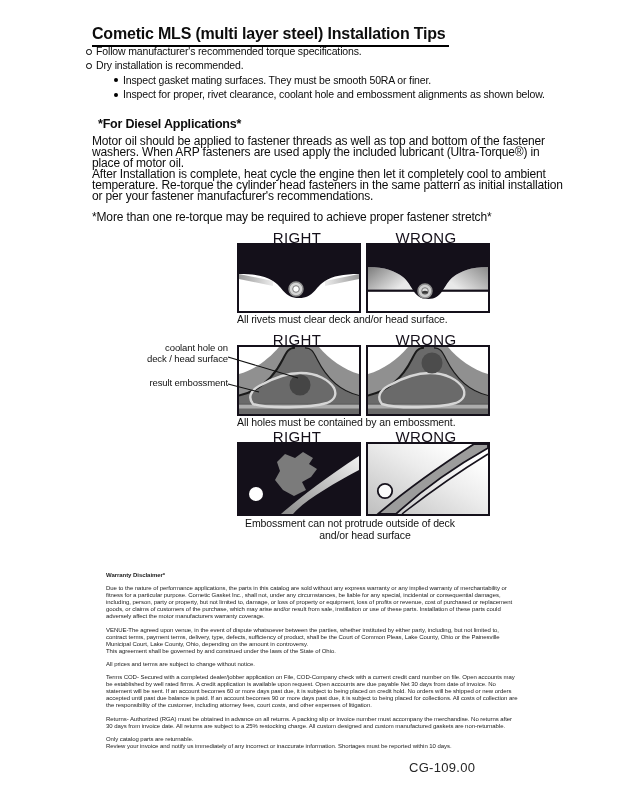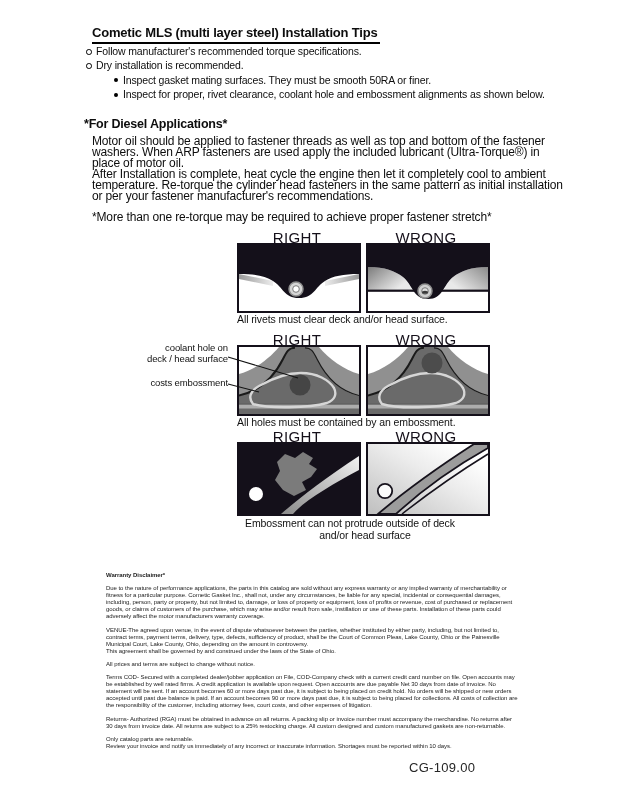--- a/index.html
+++ b/index.html
@@ -1,27 +1,27 @@
 <!DOCTYPE html>
 <html><head>
 <meta charset="utf-8">
 <style>
   html,body{margin:0;padding:0;background:#fff;}
   .page{position:relative;width:618px;height:800px;background:#ffffff;overflow:hidden;
         font-family:"Liberation Sans",sans-serif;color:#0d0d0d;}
   .abs{position:absolute;}
-  .title{left:92px;top:25px;font-size:13px;font-weight:bold;letter-spacing:-.2px;
+  .title{left:92px;top:25px;font-size:16px;font-weight:bold;letter-spacing:-.2px;
          border-bottom:2px solid #000;padding:0 3px 2px 0;text-align:center;}
   .bullets{left:86px;top:44px;font-size:10.5px;letter-spacing:-.15px;}
   .b-row{position:relative;padding-left:10px;line-height:14.4px;white-space:nowrap;}
   .b-row .ring{position:absolute;left:0;top:5px;width:3.6px;height:3.6px;border:1px solid #000;
          border-radius:50%;}
   .s-row{position:relative;margin-left:28px;padding-left:9px;line-height:14.4px;white-space:nowrap;}
   .s-row .dot{position:absolute;left:0;top:5.6px;width:3.8px;height:3.8px;background:#000;border-radius:50%;}
-  .h2{left:84px;top:117px;font-size:12.5px;font-weight:bold;letter-spacing:-.2px;}
+  .h2{left:98px;top:117px;font-size:12.5px;font-weight:bold;letter-spacing:-.2px;}
   .para{left:92px;width:472px;font-size:12px;line-height:11px;letter-spacing:-.15px;}
   .rw-label{top:0;width:120px;text-align:center;font-size:15px;font-weight:500;
             letter-spacing:.4px;color:#15101a;}
   .panel{display:block;border:2px solid #14101a;background:#fff;}
   .cap{font-size:10.5px;font-weight:500;letter-spacing:-.1px;color:#111;line-height:12px;}
   .side-label{left:110px;width:118px;text-align:right;font-size:9.5px;line-height:11px;
               letter-spacing:-.1px;color:#111;}
   .fineprint{left:106px;top:572px;width:414px;font-size:6px;line-height:7.1px;
              letter-spacing:-.05px;color:#1c1c1c;}
   .fineprint .fp-h{font-weight:bold;margin:0 0 6px 0;}
@@ -94,21 +94,21 @@
 
   <div class="abs cap" style="left:237px;top:313px;">All rivets must clear deck and/or head surface.</div>
 
   <div class="abs rw-label" style="left:237px;top:331px;">RIGHT</div>
   <div class="abs rw-label" style="left:366px;top:331px;">WRONG</div>
 
   <div class="abs side-label" style="top:342px;">
     <span style="display:block;">coolant hole on</span>
     <span style="display:block;">deck / head surface</span>
   </div>
-  <div class="abs side-label" style="top:377px;">costs embossment</div>
+  <div class="abs side-label" style="top:377px;">result embossment</div>
 
   <svg class="abs panel" style="left:237px;top:345px;" width="120" height="67" viewBox="0 0 120 67">
     <rect x="0" y="0" width="120" height="67" fill="#909090"></rect>
     <path d="M0,0 H40 C30,12 15,23 0,27 Z" fill="#ffffff"></path>
     <path d="M120,0 H80 C90,12 105,23 120,27 Z" fill="#ffffff"></path>
     <path d="M0,49 C22,44 36,28 44,12 C48,4 50,0 56,0 H66 C72,0 74,4 78,12 C86,28 98,44 120,49 L120,67 H0 Z" fill="#6a6a6a"></path>
     <path d="M0,48.5 C22,43.5 36,28 44,12 C48,4 50,0.8 56,0.8" fill="none" stroke="#1a1a1a" stroke-width="2"></path>
     <path d="M66,0.8 C72,0.8 74,4 78,12 C86,28 98,43.5 120,48.5" fill="none" stroke="#1a1a1a" stroke-width="1.2"></path>
     <rect x="0" y="56.5" width="120" height="1.2" fill="#5c5c5c"></rect>
     <rect x="0" y="57.7" width="120" height="3.8" fill="#adadad"></rect>

